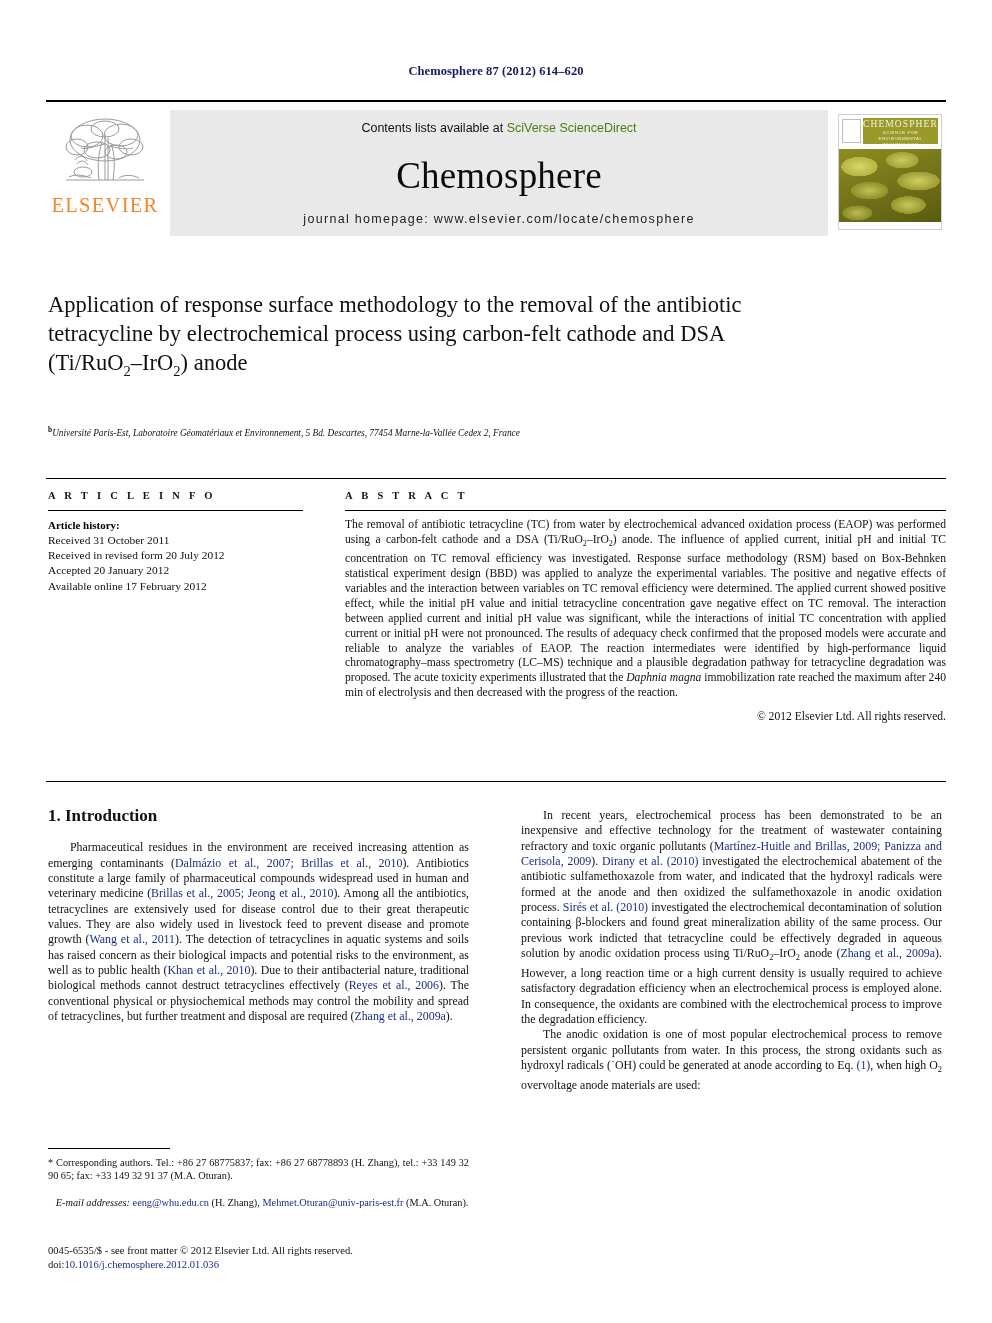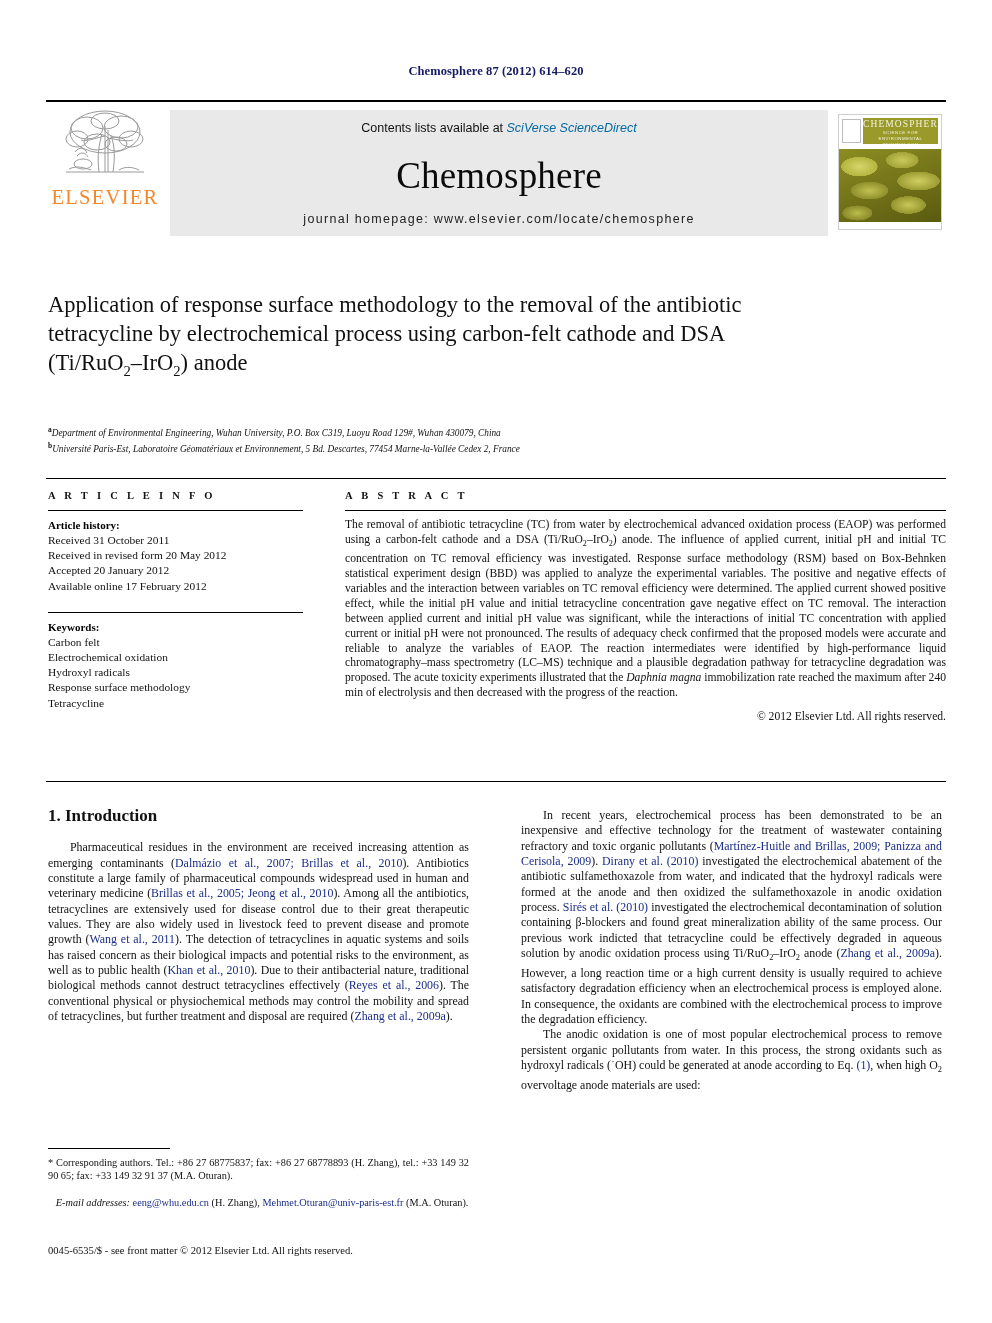--- a/index.html
+++ b/index.html
@@ -33,21 +33,21 @@
     position: absolute;
     top: 100px; left: 46px; right: 46px;
     height: 142px;
     border-top: 2px solid #000;
     display: flex;
     align-items: stretch;
   }
   .elsevier-box {
     width: 118px;
     flex: 0 0 118px;
-    padding-top: 4px;
+    padding-top: 12px;
     display: flex;
     flex-direction: column;
     align-items: center;
     justify-content: flex-start;
   }
   .tree-svg { display: block; }
   .elsevier-word {
     font-family: "Liberation Serif", serif;
     color: #f4872c;
     font-size: 20.5px;
@@ -66,22 +66,21 @@
     align-items: center;
     justify-content: flex-start;
     padding-top: 11px;
   }
   .contents-line {
     font-family: "Liberation Sans", sans-serif;
     font-size: 12.5px;
     color: #111;
   }
   .contents-line .sd {
-    color: #0369a1;
-    font-style: italic;
+    color: #4d7c0f;
   }
   .journal-name {
     font-family: "Liberation Serif", serif;
     font-size: 37px;
     margin-top: 19px;
     letter-spacing: .2px;
     color: #0b0b0b;
   }
   .homepage-line {
     position: absolute;
@@ -376,44 +375,34 @@
   </div>
 
   <div class="title">
     <span>Application of response surface methodology to the removal of the antibiotic</span><br>
     <span>tetracycline by electrochemical process using carbon-felt cathode and DSA</span><br>
     <span>(Ti/RuO</span><sub>2</sub><span>–IrO</span><sub>2</sub><span>) anode</span>
   </div>
 
 
   <div class="affil">
-    <div><sup>a</sup><span>Department of Environmental Engineering, Wuhan University, P.O. Box C319, Luoyu Road 129#, Wuhan 430079, China</span></div>
     <div><sup>b</sup><span>Université Paris-Est, Laboratoire Géomatériaux et Environnement, 5 Bd. Descartes, 77454 Marne-la-Vallée Cedex 2, France</span></div>
   </div>
 
   <div class="infoband-top"></div>
   <div class="infoband-bottom"></div>
 
   <div class="artinfo">
     <div class="sec-head">A R T I C L E   I N F O</div>
     <div class="rule"></div>
     <div class="lbl">Article history:</div>
     <div class="ln">Received 31 October 2011</div>
-    <div class="ln">Received in revised form 20 May 2012</div>
+    <div class="ln">Received in revised form 20 July 2012</div>
     <div class="ln">Accepted 20 January 2012</div>
     <div class="ln">Available online 17 February 2012</div>
-    <div class="kw-block">
-      <div class="rule"></div>
-      <div class="lbl">Keywords:</div>
-      <div class="ln">Carbon felt</div>
-      <div class="ln">Electrochemical oxidation</div>
-      <div class="ln">Hydroxyl radicals</div>
-      <div class="ln">Response surface methodology</div>
-      <div class="ln">Tetracycline</div>
-    </div>
   </div>
 
   <div class="abstract">
     <div class="sec-head">A B S T R A C T</div>
     <div class="rule"></div>
     <div class="abs-body" id="abstract-text">The removal of antibiotic tetracycline (TC) from water by electrochemical advanced oxidation process (EAOP) was performed using a carbon-felt cathode and a DSA (Ti/RuO<sub>2</sub>–IrO<sub>2</sub>) anode. The influence of applied current, initial pH and initial TC concentration on TC removal efficiency was investigated. Response surface methodology (RSM) based on Box-Behnken statistical experiment design (BBD) was applied to analyze the experimental variables. The positive and negative effects of variables and the interaction between variables on TC removal efficiency were determined. The applied current showed positive effect, while the initial pH value and initial tetracycline concentration gave negative effect on TC removal. The interaction between applied current and initial pH value was significant, while the interactions of initial TC concentration with applied current or initial pH were not pronounced. The results of adequacy check confirmed that the proposed models were accurate and reliable to analyze the variables of EAOP. The reaction intermediates were identified by high-performance liquid chromatography–mass spectrometry (LC–MS) technique and a plausible degradation pathway for tetracycline degradation was proposed. The acute toxicity experiments illustrated that the <i>Daphnia magna</i> immobilization rate reached the maximum after 240 min of electrolysis and then decreased with the progress of the reaction.</div>
     <div class="copyright">© 2012 Elsevier Ltd. All rights reserved.</div>
   </div>
 
   <div class="col col-left">
@@ -430,15 +419,16 @@
   <div class="fn fn-corr">* Corresponding authors. Tel.: +86 27 68775837; fax: +86 27 68778893 (H. Zhang), tel.: +33 149 32 90 65; fax: +33 149 32 91 37 (M.A. Oturan).</div>
   <div class="fn fn-email">
     &nbsp;&nbsp;&nbsp;<i>E-mail addresses:</i>
     <span class="ref">eeng@whu.edu.cn</span>
     <span>(H. Zhang),</span>
     <span class="ref">Mehmet.Oturan@univ-paris-est.fr</span>
     <span>(M.A. Oturan).</span>
   </div>
   <div class="fn fn-issn">
     <div>0045-6535/$ - see front matter © 2012 Elsevier Ltd. All rights reserved.</div>
+    <div><span>doi:</span><span class="doi">10.1016/j.chemosphere.2012.01.036</span></div>
   </div>
 
 </div>
 
 </body></html>

